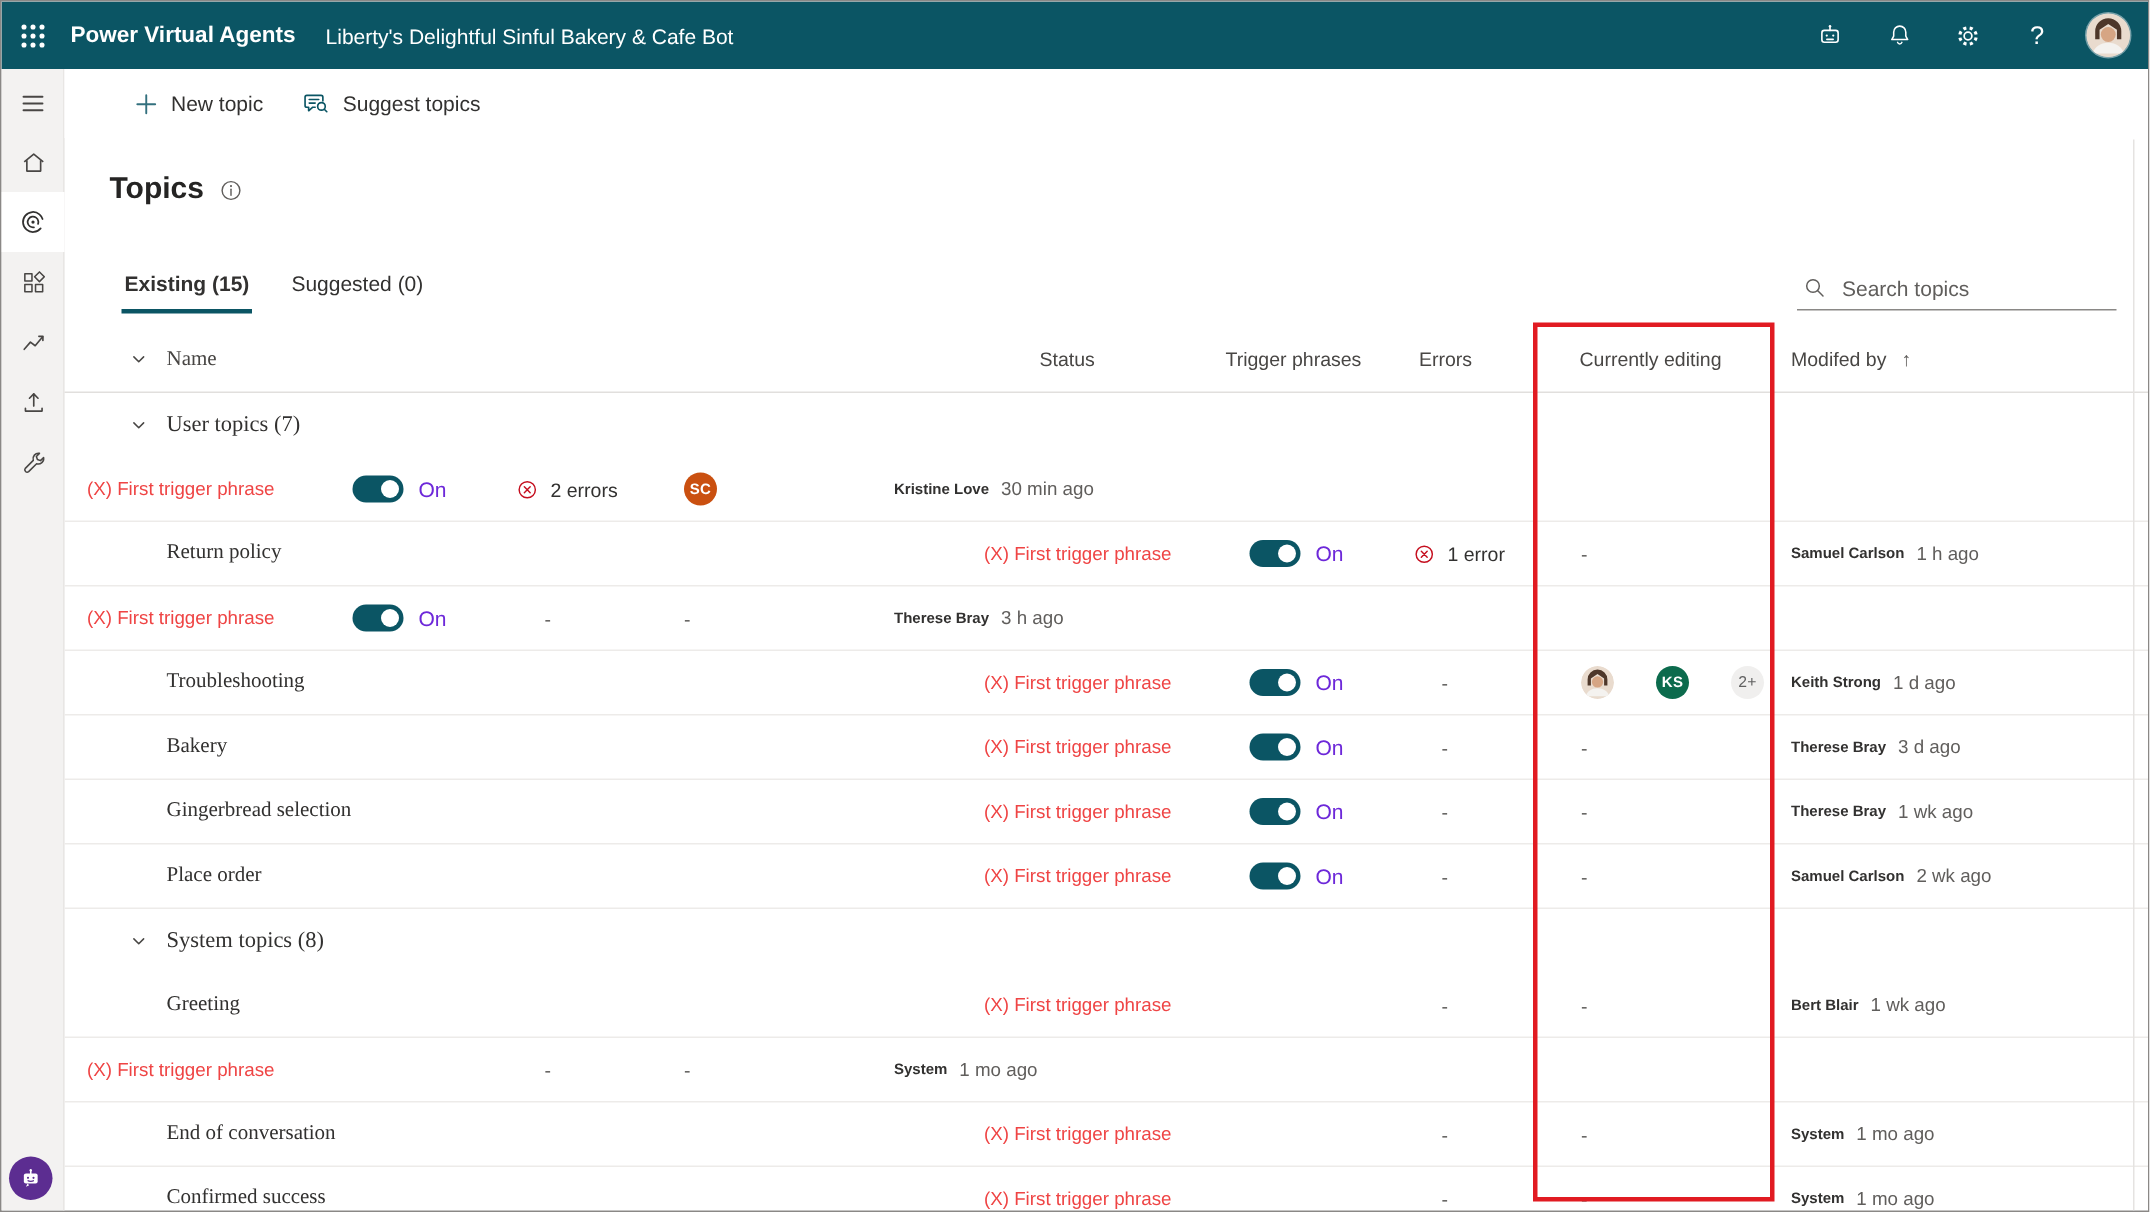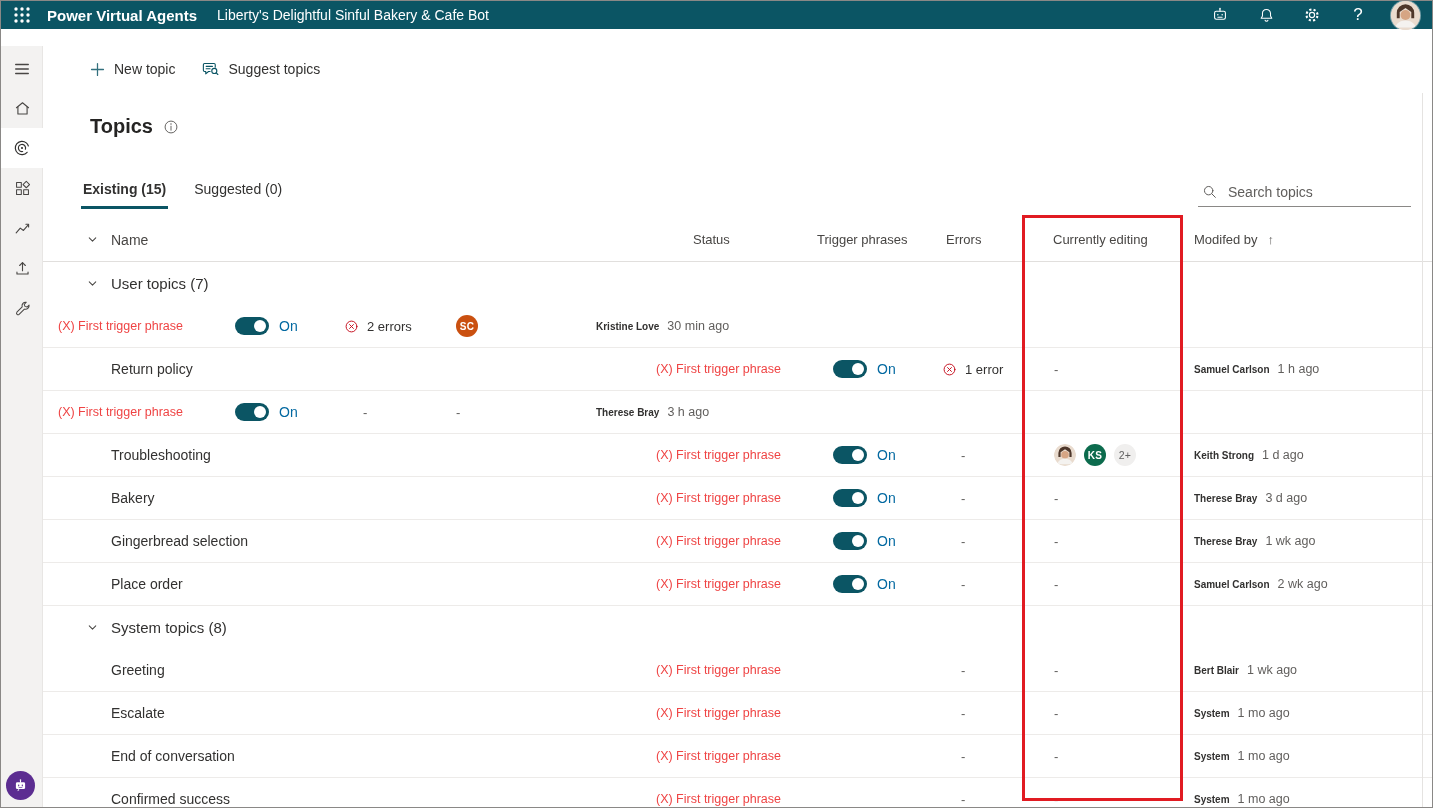--- a/index.html
+++ b/index.html
@@ -1,21 +1,21 @@
 <!DOCTYPE html>
 <html><head>
 <meta charset="utf-8">
 <style>
   * { margin:0; padding:0; box-sizing:border-box; }
   html,body { background:#fff; }
   body { font-family:"Liberation Sans","DejaVu Sans",sans-serif; color:#323130; }
   #frame { position:relative; width:1433px; height:808px; overflow:hidden; background:#fff; border:1px solid #8a8886; }
 
   
-  .topbar { position:absolute; top:0; left:0; right:0; height:28px; background:#0b5564; display:flex; align-items:center; color:#fff; }
+  .topbar { position:absolute; top:0; left:0; right:0; height:45px; background:#0b5564; display:flex; align-items:center; color:#fff; }
   .waffle-btn { width:42px; height:45px; display:flex; align-items:center; justify-content:center; cursor:pointer; }
   .tb-title { font-size:15px; font-weight:bold; margin-left:4px; white-space:nowrap; }
   .tb-bot { font-size:14px; margin-left:20px; white-space:nowrap; font-weight:normal; }
   .tb-right { margin-left:auto; display:flex; align-items:center; padding-right:12px; }
   .tb-icon { width:46px; height:45px; display:flex; align-items:center; justify-content:center; cursor:pointer; }
   .tb-help { font-size:17px; color:#fff; font-weight:normal; }
   .tb-avatar { width:29px; height:29px; border-radius:50%; overflow:hidden; margin-left:10px; cursor:pointer; background:#e9dbce; box-shadow:0 0 0 1px rgba(255,255,255,.45); }
   .tb-avatar svg, .avatar.photo svg { width:100%; height:100%; display:block; }
 
   
@@ -24,60 +24,60 @@
   .side-item.hamburger { height:38px; margin-top:4px; }
   .side-item.selected { background:#ffffff; color:#323130; }
   .bot-badge { position:absolute; left:5px; top:725px; width:29px; height:29px; border-radius:50%; background:#5c2d91; display:flex; align-items:center; justify-content:center; cursor:pointer; }
 
   
   .toolbar { position:absolute; top:45px; left:42px; right:16px; height:46px; background:#fff; display:flex; align-items:center; padding-left:46px; }
   .tool-btn { display:flex; align-items:center; gap:8px; font-size:14px; color:#323130; cursor:pointer; }
   .tool-btn + .tool-btn { margin-left:26px; }
 
   
-  .page-title-row { position:absolute; top:114px; left:72px; display:flex; align-items:center; gap:10px;margin-left:17px; }
+  .page-title-row { position:absolute; top:114px; left:72px; display:flex; align-items:center; gap:10px; }
   .page-title { font-size:20px; font-weight:bold; color:#252423; }
 
   .tabs { position:absolute; top:176px; left:80px; display:flex; gap:24px; }
   .tab { font-size:14px; padding:4px 2px 9px 2px; cursor:pointer; color:#323130; }
   .tab.active { font-weight:bold; border-bottom:3px solid #0b5564; }
 
   .search-box { position:absolute; top:178px; left:1197px; width:213px; height:28px; border-bottom:1px solid #8a8886; display:flex; align-items:center; gap:10px; padding:0 2px 2px 4px; }
   .search-box input { border:none; outline:none; font-size:14px; width:170px; font-family:inherit; color:#323130; background:transparent; }
   .search-box input::placeholder { color:#605e5c; }
 
   
   .table { position:absolute; top:217px; left:42px; right:0; }
   .trow { display:flex; align-items:center; height:43px; }
   .header-row { height:44px; border-bottom:1px solid #e1dfdd; color:#484644; font-size:13px; }
   .data-row { border-bottom:1px solid #edebe9; }
   .group-row { }
   .cell { display:flex; align-items:center; height:100%; }
-  .c-name { width:598px; padding-left:68px; font-size:14px; }
+  .c-name { width:598px; padding-left:68px; font-size:14px;font-family:Liberation Serif, serif; }
   .header-row .c-name { padding-left:43px; gap:12px; }
   .group-row .c-name { padding-left:43px; gap:12px; font-size:15px; }
   .c-trig { width:140px; justify-content:flex-end; font-size:12.5px; color:#ef4444; white-space:nowrap; }
   .header-row .c-trig { justify-content:flex-start; padding-left:21px; color:#484644; font-size:13px; }
   .c-status { width:155px; padding-left:52px; gap:10px; }
   .c-err { width:100px; padding-left:6px; gap:4px; font-size:13px; }
   .header-row .c-err { padding-left:10px; }
   .c-edit { width:150px; padding-left:18px; }
   .header-row .c-edit { padding-left:17px; }
   .c-mod { flex:1; padding-left:8px; gap:8px; }
   .dash { color:#605e5c; font-size:13px; padding-left:19px; }
   .c-edit .dash { padding-left:0; }
   .chev { display:flex; align-items:center; }
   .name-label { cursor:pointer; }
 
   .toggle { width:34px; height:18px; border-radius:9px; background:#0b5564; position:relative; cursor:pointer; flex:none; }
   .toggle .knob { position:absolute; right:3px; top:3px; width:12px; height:12px; border-radius:50%; background:#fff; }
-  .on-label { font-size:14px; color:#0369a1; }
+  .on-label { font-size:14px; color:#6d28d9; }
   .err-text { color:#323130; margin-left:4px; }
 
-  .avatar { width:22px; height:22px; border-radius:50%; color:#fff; font-size:10px; font-weight:bold; display:inline-flex; align-items:center; justify-content:center; margin-right:8px; flex:none; overflow:hidden; letter-spacing:.2px; }
+  .avatar { width:22px; height:22px; border-radius:50%; color:#fff; font-size:10px; font-weight:bold; display:inline-flex; align-items:center; justify-content:center; margin-right:28px; flex:none; overflow:hidden; letter-spacing:.2px; }
   .avatar.overflow { background:#f0efee; color:#616161; font-weight:normal; font-size:10.5px; }
   .mod-name { font-size:10px; font-weight:bold; color:#323130; white-space:nowrap; }
   .mod-time { font-size:12.5px; color:#605e5c; white-space:nowrap; }
 
   .sort-arrow { color:#605e5c; font-size:13px; margin-left:10px; }
 
   
   .highlight-box { position:absolute; left:1021px; top:214px; width:161px; height:586px; border:3px solid #e11b22; pointer-events:none; }
 
   .scrollbar-line { position:absolute; left:1421px; top:92px; bottom:0; width:1px; background:#e5e3e1; }
@@ -482,23 +482,20 @@
           </div>
        <div class="cell c-edit">
             <span class="dash">-</span>
           </div>
        <div class="cell c-mod">
          <span class="mod-name">Bert Blair</span>
          <span class="mod-time">1 wk ago</span>
        </div>
         </div>
         <div class="trow data-row">
-          <div class="cell c-name">
-            <span class="name-label">Escalate</span>
-          </div>
        <div class="cell c-trig">
             <span>(X) First trigger phrase</span>
           </div>
        <div class="cell c-status"></div>
        <div class="cell c-err">
             <span class="dash">-</span>
           </div>
        <div class="cell c-edit">
             <span class="dash">-</span>
           </div>

